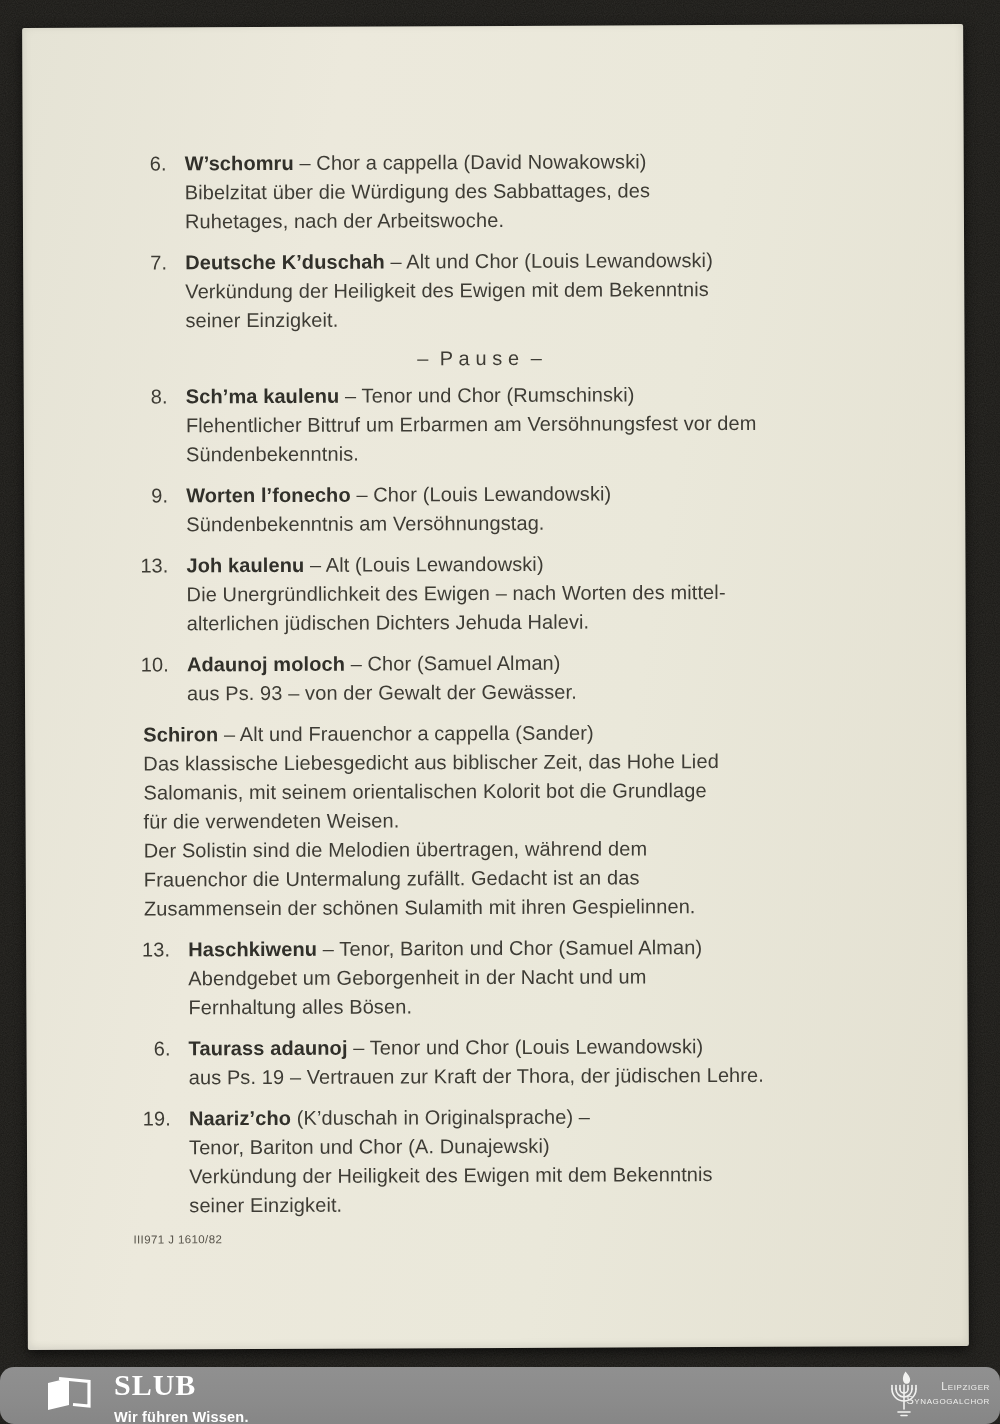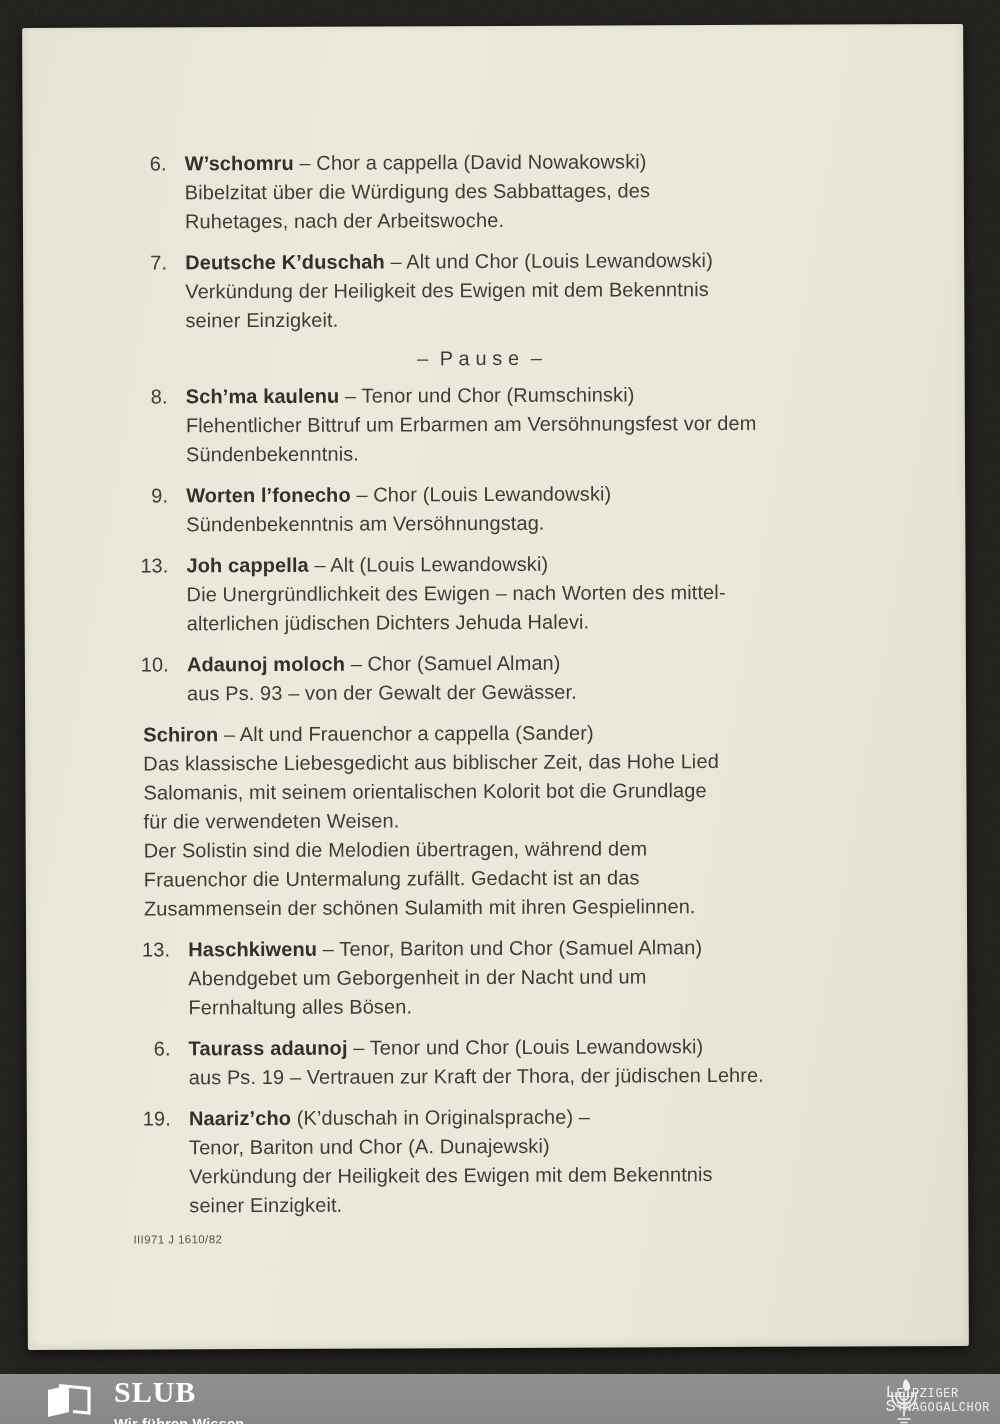--- a/index.html
+++ b/index.html
@@ -24,36 +24,37 @@
   .item{display:flex;margin-bottom:12px;}
   .item .num{flex:none;width:44px;text-align:right;}
   .item .body{margin-left:18px;}
   .titleline{white-space:nowrap;}
   .titleline b{font-weight:700;color:#31302a;}
   .desc{white-space:pre-line;}
   .pause{width:712px;text-align:center;white-space:pre;margin:-2px 0 8px 0;color:#3e3c35;}
   .imprint{margin:4px 0 0 6px;font-size:11.5px;line-height:14px;letter-spacing:.4px;color:#57534a;}
   
   .footer{
-    position:absolute;left:0;bottom:0;width:1000px;height:50px;z-index:2;
+    position:absolute;left:0;bottom:0;width:1000px;height:57px;z-index:2;
     background:linear-gradient(180deg,#909090 0%,#8b8b8b 60%,#868686 100%);
+    border-radius:14px;
   }
   .slub{position:absolute;left:42px;top:5px;display:flex;align-items:flex-start;cursor:pointer;}
   .slub-icon{margin-top:2px;}
   .slub-text{margin-left:20px;color:#fff;}
   .slub-name{
     font-family:"Liberation Serif","DejaVu Serif",serif;
     font-weight:700;font-size:30px;line-height:26px;letter-spacing:1px;
   }
   .slub-tag{font-weight:700;font-size:14.5px;line-height:17px;margin-top:11px;letter-spacing:.2px;}
   .choir{position:absolute;right:4px;top:3px;width:132px;height:46px;cursor:pointer;}
   .menorah{position:absolute;left:20px;top:1px;}
   .choir-text{
-    position:absolute;right:6px;top:9px;color:#efefed;
-    font-variant:small-caps;font-size:17px;line-height:14px;letter-spacing:.6px;white-space:nowrap;font-family:Liberation Mono, monospace;
+    position:absolute;right:6px;top:9px;text-align:right;color:#efefed;
+    font-variant:small-caps;font-size:11px;line-height:14px;letter-spacing:.6px;white-space:nowrap;
   }
 </style>
 </head>
 <body>
 
 <div class="stage">
 
   <svg class="bg-noise" width="1000" height="1424">
     <filter id="grain">
       <feTurbulence type="fractalNoise" baseFrequency="0.9" numOctaves="2" seed="11"></feTurbulence>
@@ -98,21 +99,21 @@
         <span class="num">9.</span>
         <div class="body">
           <div class="titleline"><b>Worten l’fonecho</b><span> – Chor (Louis Lewandowski)</span></div>
           <div class="desc">Sündenbekenntnis am Versöhnungstag.</div>
         </div>
       </div>
 
       <div class="item">
         <span class="num">13.</span>
         <div class="body">
-          <div class="titleline"><b>Joh cappella</b><span> – Alt (Louis Lewandowski)</span></div>
+          <div class="titleline"><b>Joh kaulenu</b><span> – Alt (Louis Lewandowski)</span></div>
           <div class="desc">Die Unergründlichkeit des Ewigen – nach Worten des mittel-
 alterlichen jüdischen Dichters Jehuda Halevi.</div>
         </div>
       </div>
 
       <div class="item">
         <span class="num">10.</span>
         <div class="body">
           <div class="titleline"><b>Adaunoj moloch</b><span> – Chor (Samuel Alman)</span></div>
           <div class="desc">aus Ps. 93 – von der Gewalt der Gewässer.</div>

